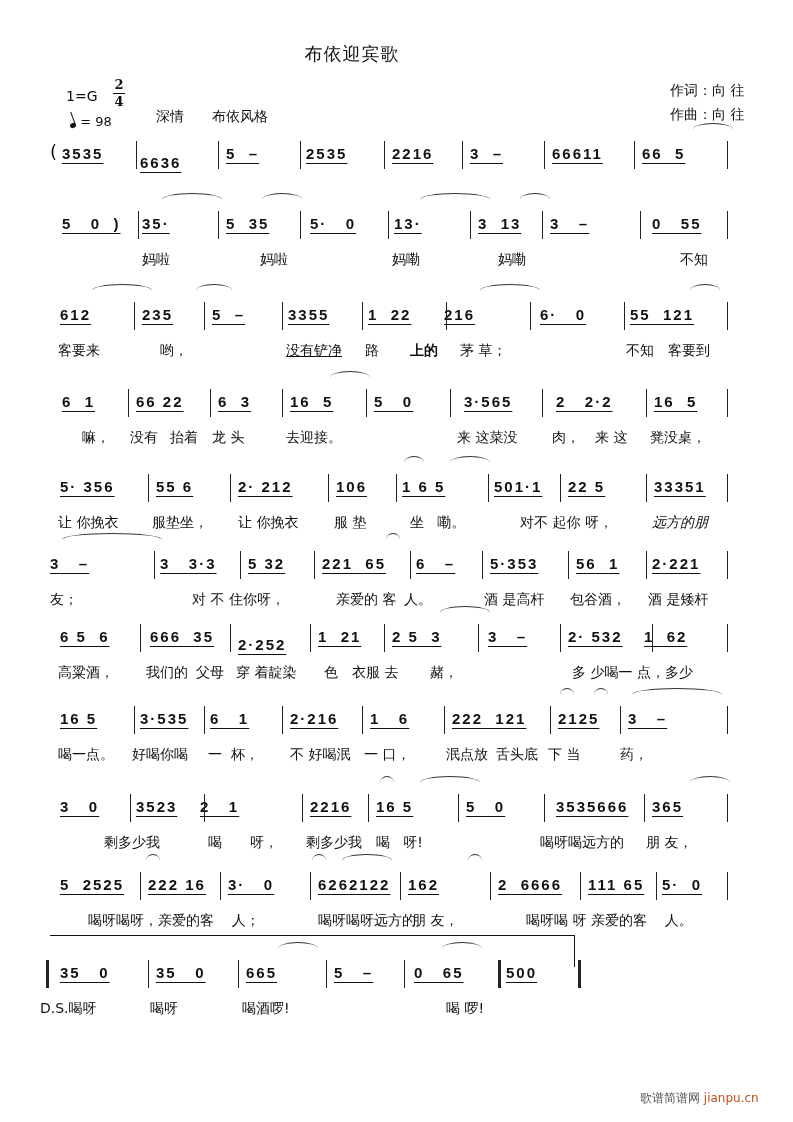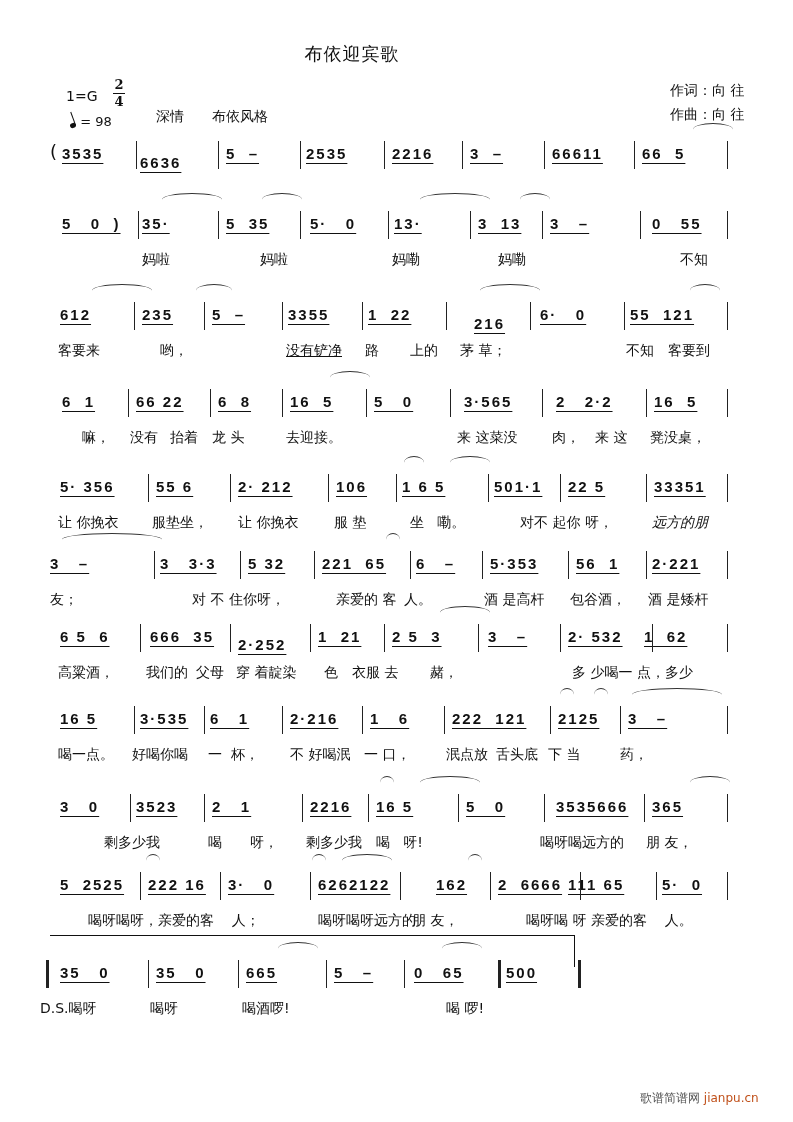--- a/index.html
+++ b/index.html
@@ -90,44 +90,44 @@
       <span class="bar" style="left: 542px;"></span>
       <span class="bar" style="left: 640px;"></span>
       <span class="bar" style="left: 727px;"></span>
     </div>
     <div class="row" style="top: 306px;">
       <span class="notes ul" style="left: 60px;">612</span>
       <span class="notes ul" style="left: 142px;">235</span>
       <span class="notes ul" style="left: 212px;">5  –</span>
       <span class="notes ul" style="left: 288px;">3355</span>
       <span class="notes ul" style="left: 368px;">1  22</span>
-      <span class="notes ul" style="left: 474px; margin-top: 9px;">216</span>
+      <span class="notes ul" style="left: 444px;">216</span>
       <span class="notes ul" style="left: 540px;">6·   0</span>
       <span class="notes ul" style="left: 630px;">55  121</span>
       <span class="lyric" style="left: 58px;">客要来</span>
       <span class="lyric" style="left: 160px;">哟，</span>
       <span class="lyric" style="left: 286px; text-decoration: underline;">没有铲净</span>
       <span class="lyric" style="left: 365px;">路</span>
-      <span class="lyric" style="left: 410px;">上的</span>
+      <span class="lyric" style="left: 410px; font-weight: bold;">上的</span>
       <span class="lyric" style="left: 460px;">茅 草；</span>
       <span class="lyric" style="left: 626px;">不知</span>
       <span class="lyric" style="left: 668px;">客要到</span>
       <span class="bar" style="left: 134px;"></span>
       <span class="bar" style="left: 204px;"></span>
       <span class="bar" style="left: 282px;"></span>
       <span class="bar" style="left: 362px;"></span>
       <span class="bar" style="left: 446px;"></span>
       <span class="bar" style="left: 530px;"></span>
       <span class="bar" style="left: 624px;"></span>
       <span class="bar" style="left: 727px;"></span>
     </div>
     <div class="row" style="top: 393px;">
       <span class="notes ul" style="left: 62px;">6  1</span>
       <span class="notes ul" style="left: 136px;">66 22</span>
-      <span class="notes ul" style="left: 218px;">6  8</span>
+      <span class="notes ul" style="left: 218px;">6  3</span>
       <span class="notes ul" style="left: 290px;">16  5</span>
       <span class="notes ul" style="left: 374px;">5   0</span>
       <span class="notes ul" style="left: 464px;">3·565</span>
       <span class="notes ul" style="left: 556px;">2   2·2</span>
       <span class="notes ul" style="left: 654px;">16  5</span>
       <span class="lyric" style="left: 82px;">嘛，</span>
       <span class="lyric" style="left: 130px;">没有</span>
       <span class="lyric" style="left: 170px;">抬着</span>
       <span class="lyric" style="left: 212px;">龙 头</span>
       <span class="lyric" style="left: 286px;">去迎接。</span>
@@ -243,21 +243,21 @@
       <span class="bar" style="left: 282px;"></span>
       <span class="bar" style="left: 362px;"></span>
       <span class="bar" style="left: 444px;"></span>
       <span class="bar" style="left: 550px;"></span>
       <span class="bar" style="left: 620px;"></span>
       <span class="bar" style="left: 727px;"></span>
     </div>
     <div class="row" style="top: 798px;">
       <span class="notes ul" style="left: 60px; text-align: center;">3   0</span>
       <span class="notes ul" style="left: 136px;">3523</span>
-      <span class="notes ul" style="left: 212px;">2   1</span>
+      <span class="notes ul" style="left: 200px;">2   1</span>
       <span class="notes ul" style="left: 310px;">2216</span>
       <span class="notes ul" style="left: 376px;">16 5</span>
       <span class="notes ul" style="left: 466px;">5   0</span>
       <span class="notes ul" style="left: 556px;">3535666</span>
       <span class="notes ul" style="left: 652px;">365</span>
       <span class="lyric" style="left: 104px;">剩多少我</span>
       <span class="lyric" style="left: 208px;">喝</span>
       <span class="lyric" style="left: 250px;">呀，</span>
       <span class="lyric" style="left: 306px;">剩多少我</span>
       <span class="lyric" style="left: 376px;">喝   呀!</span>
@@ -270,23 +270,23 @@
       <span class="bar" style="left: 458px;"></span>
       <span class="bar" style="left: 544px;"></span>
       <span class="bar" style="left: 644px;"></span>
       <span class="bar" style="left: 727px;"></span>
     </div>
     <div class="row" style="top: 876px;">
       <span class="notes ul" style="left: 60px;">5  2525</span>
       <span class="notes ul" style="left: 148px;">222 16</span>
       <span class="notes ul" style="left: 228px;">3·   0</span>
       <span class="notes ul" style="left: 318px;">6262122</span>
-      <span class="notes ul" style="left: 408px; margin-left: 28px;">162</span>
+      <span class="notes ul" style="left: 408px;">162</span>
       <span class="notes ul" style="left: 498px;">2  6666</span>
-      <span class="notes ul" style="left: 568px; text-align: center;">111 65</span>
+      <span class="notes ul" style="left: 588px; text-align: center;">111 65</span>
       <span class="notes ul" style="left: 662px;">5·  0</span>
       <span class="lyric" style="left: 88px;">喝呀喝呀，亲爱的客    人；</span>
       <span class="lyric" style="left: 318px;">喝呀喝呀远方的</span>
       <span class="lyric" style="left: 412px;">朋 友，</span>
       <span class="lyric" style="left: 526px;">喝呀喝 呀 亲爱的客    人。</span>
       <span class="bar" style="left: 140px;"></span>
       <span class="bar" style="left: 220px;"></span>
       <span class="bar" style="left: 310px;"></span>
       <span class="bar" style="left: 400px;"></span>
       <span class="bar" style="left: 490px;"></span>

